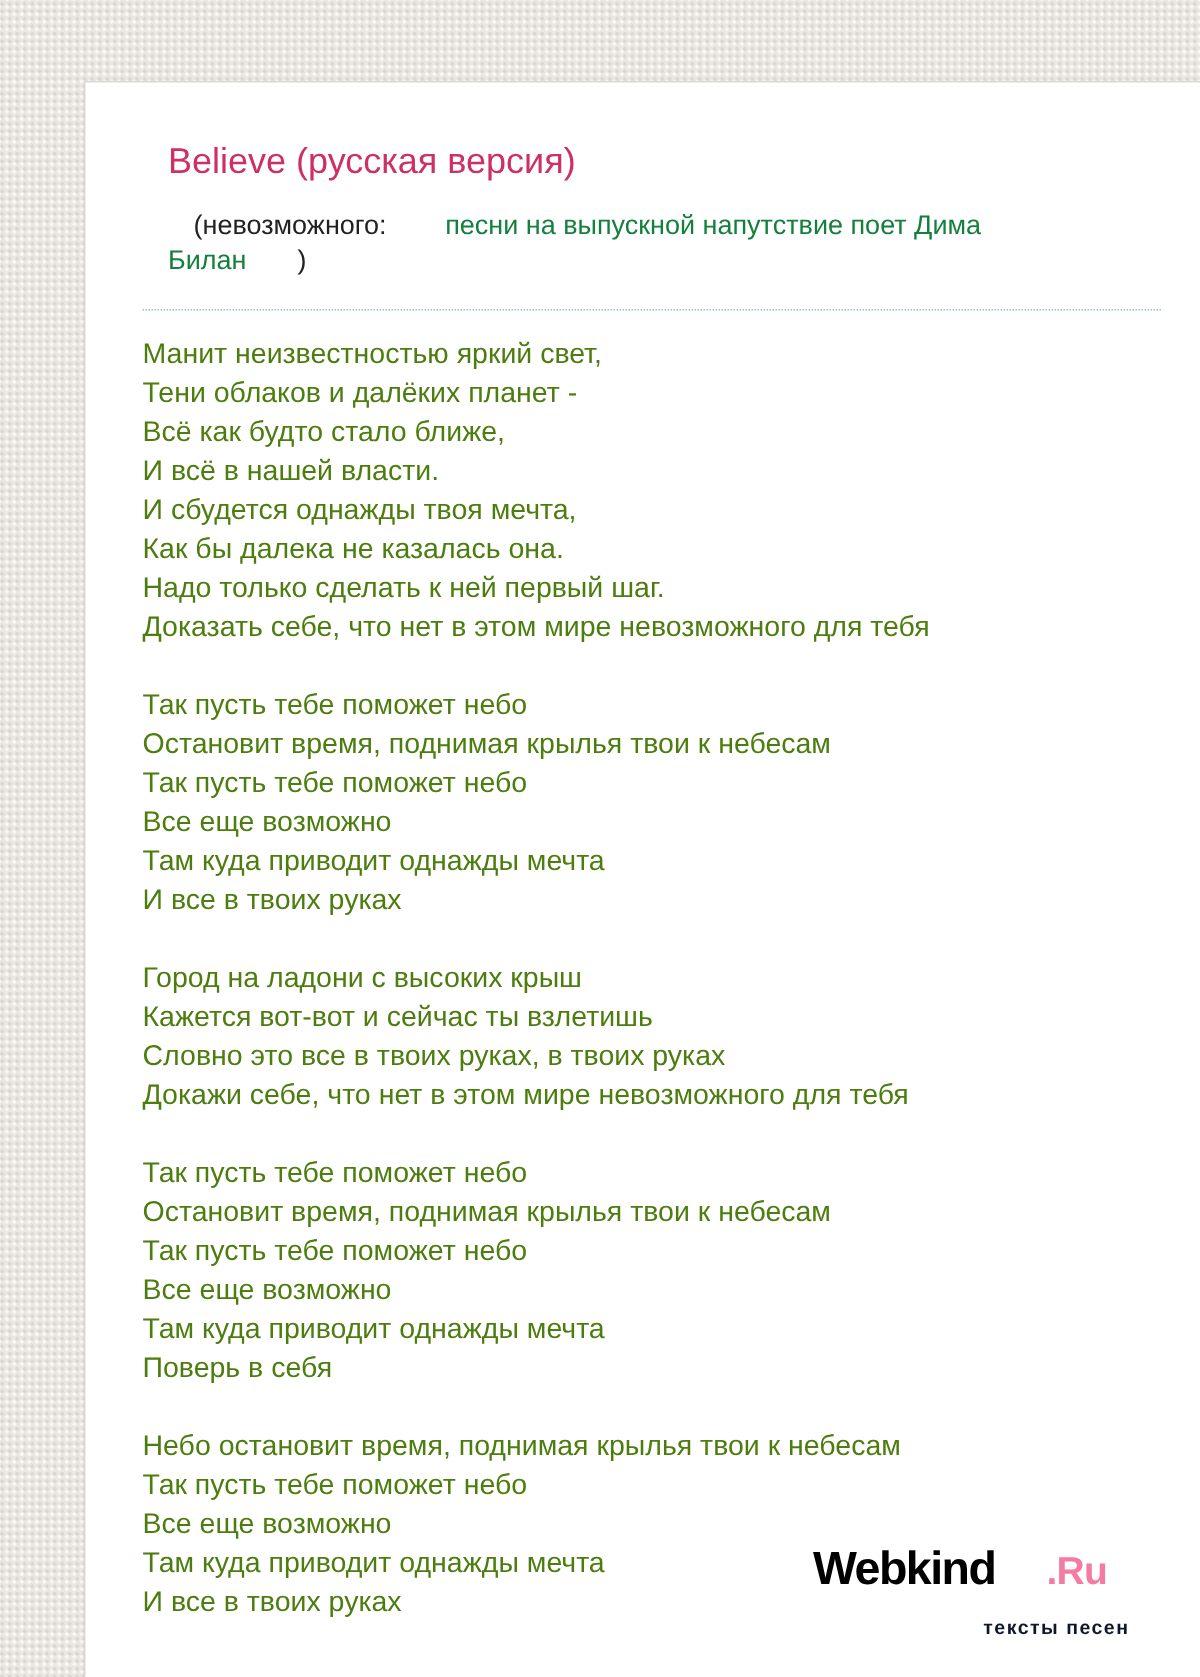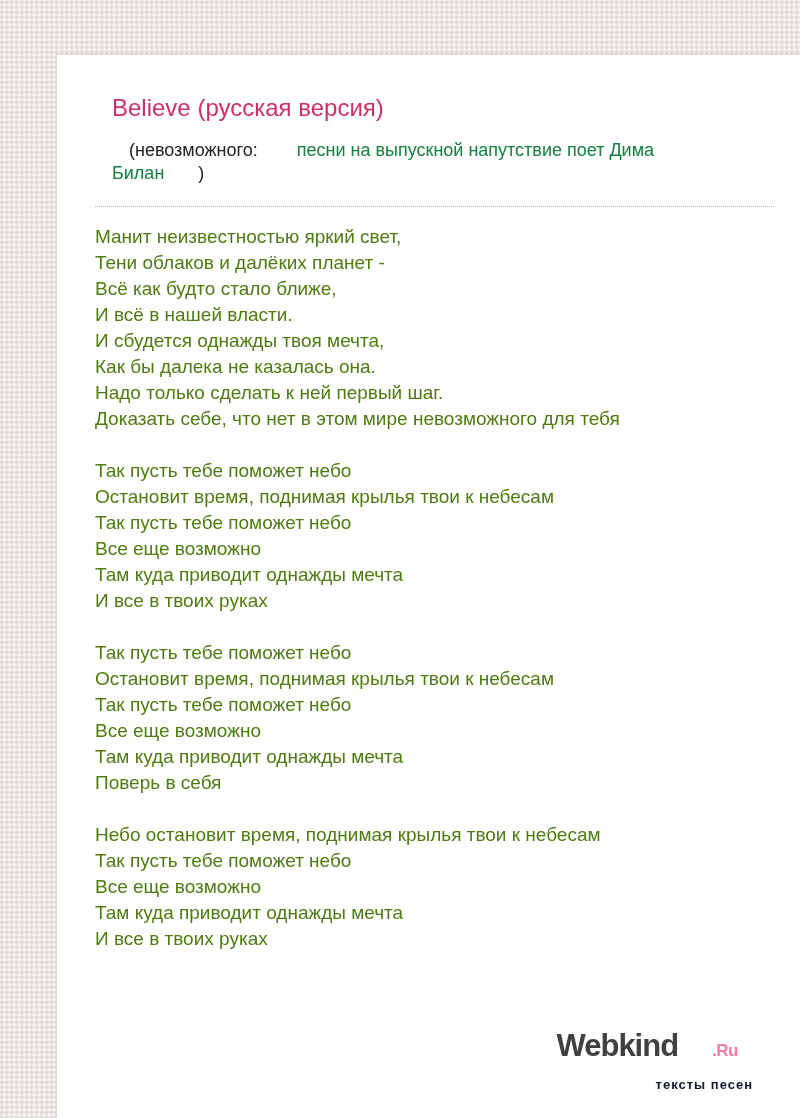--- a/index.html
+++ b/index.html
@@ -72,29 +72,29 @@
     right: 22px;
     bottom: 2px;
     text-align: right;
     cursor: pointer;
     line-height: 1;
   }
 
   .logo-top { white-space: nowrap; }
 
   .logo-main {
-    color: #404040;
+    color: #000000;
     font-size: 31px;
     font-weight: bold;
     letter-spacing: -1px;
   }
 
   .logo-suffix {
     color: #f47ca3;
-    font-size: 17px;
+    font-size: 26px;
     font-weight: bold;
     letter-spacing: -0.5px;
   }
 
   .logo-tagline {
     color: #0f172a;
     font-size: 13px;
     font-weight: bold;
     letter-spacing: 1px;
     margin-top: 1px;
@@ -122,20 +122,24 @@
 И сбудется однажды твоя мечта,
 Как бы далека не казалась она.
 Надо только сделать к ней первый шаг.
 Доказать себе, что нет в этом мире невозможного для тебя</p>
     <p class="stanza">Так пусть тебе поможет небо
 Остановит время, поднимая крылья твои к небесам
 Так пусть тебе поможет небо
 Все еще возможно
 Там куда приводит однажды мечта
 И все в твоих руках</p>
+    <p class="stanza">Город на ладони с высоких крыш
+Кажется вот-вот и сейчас ты взлетишь
+Словно это все в твоих руках, в твоих руках
+Докажи себе, что нет в этом мире невозможного для тебя</p>
     <p class="stanza">Так пусть тебе поможет небо
 Остановит время, поднимая крылья твои к небесам
 Так пусть тебе поможет небо
 Все еще возможно
 Там куда приводит однажды мечта
 Поверь в себя</p>
     <p class="stanza">Небо остановит время, поднимая крылья твои к небесам
 Так пусть тебе поможет небо
 Все еще возможно
 Там куда приводит однажды мечта

